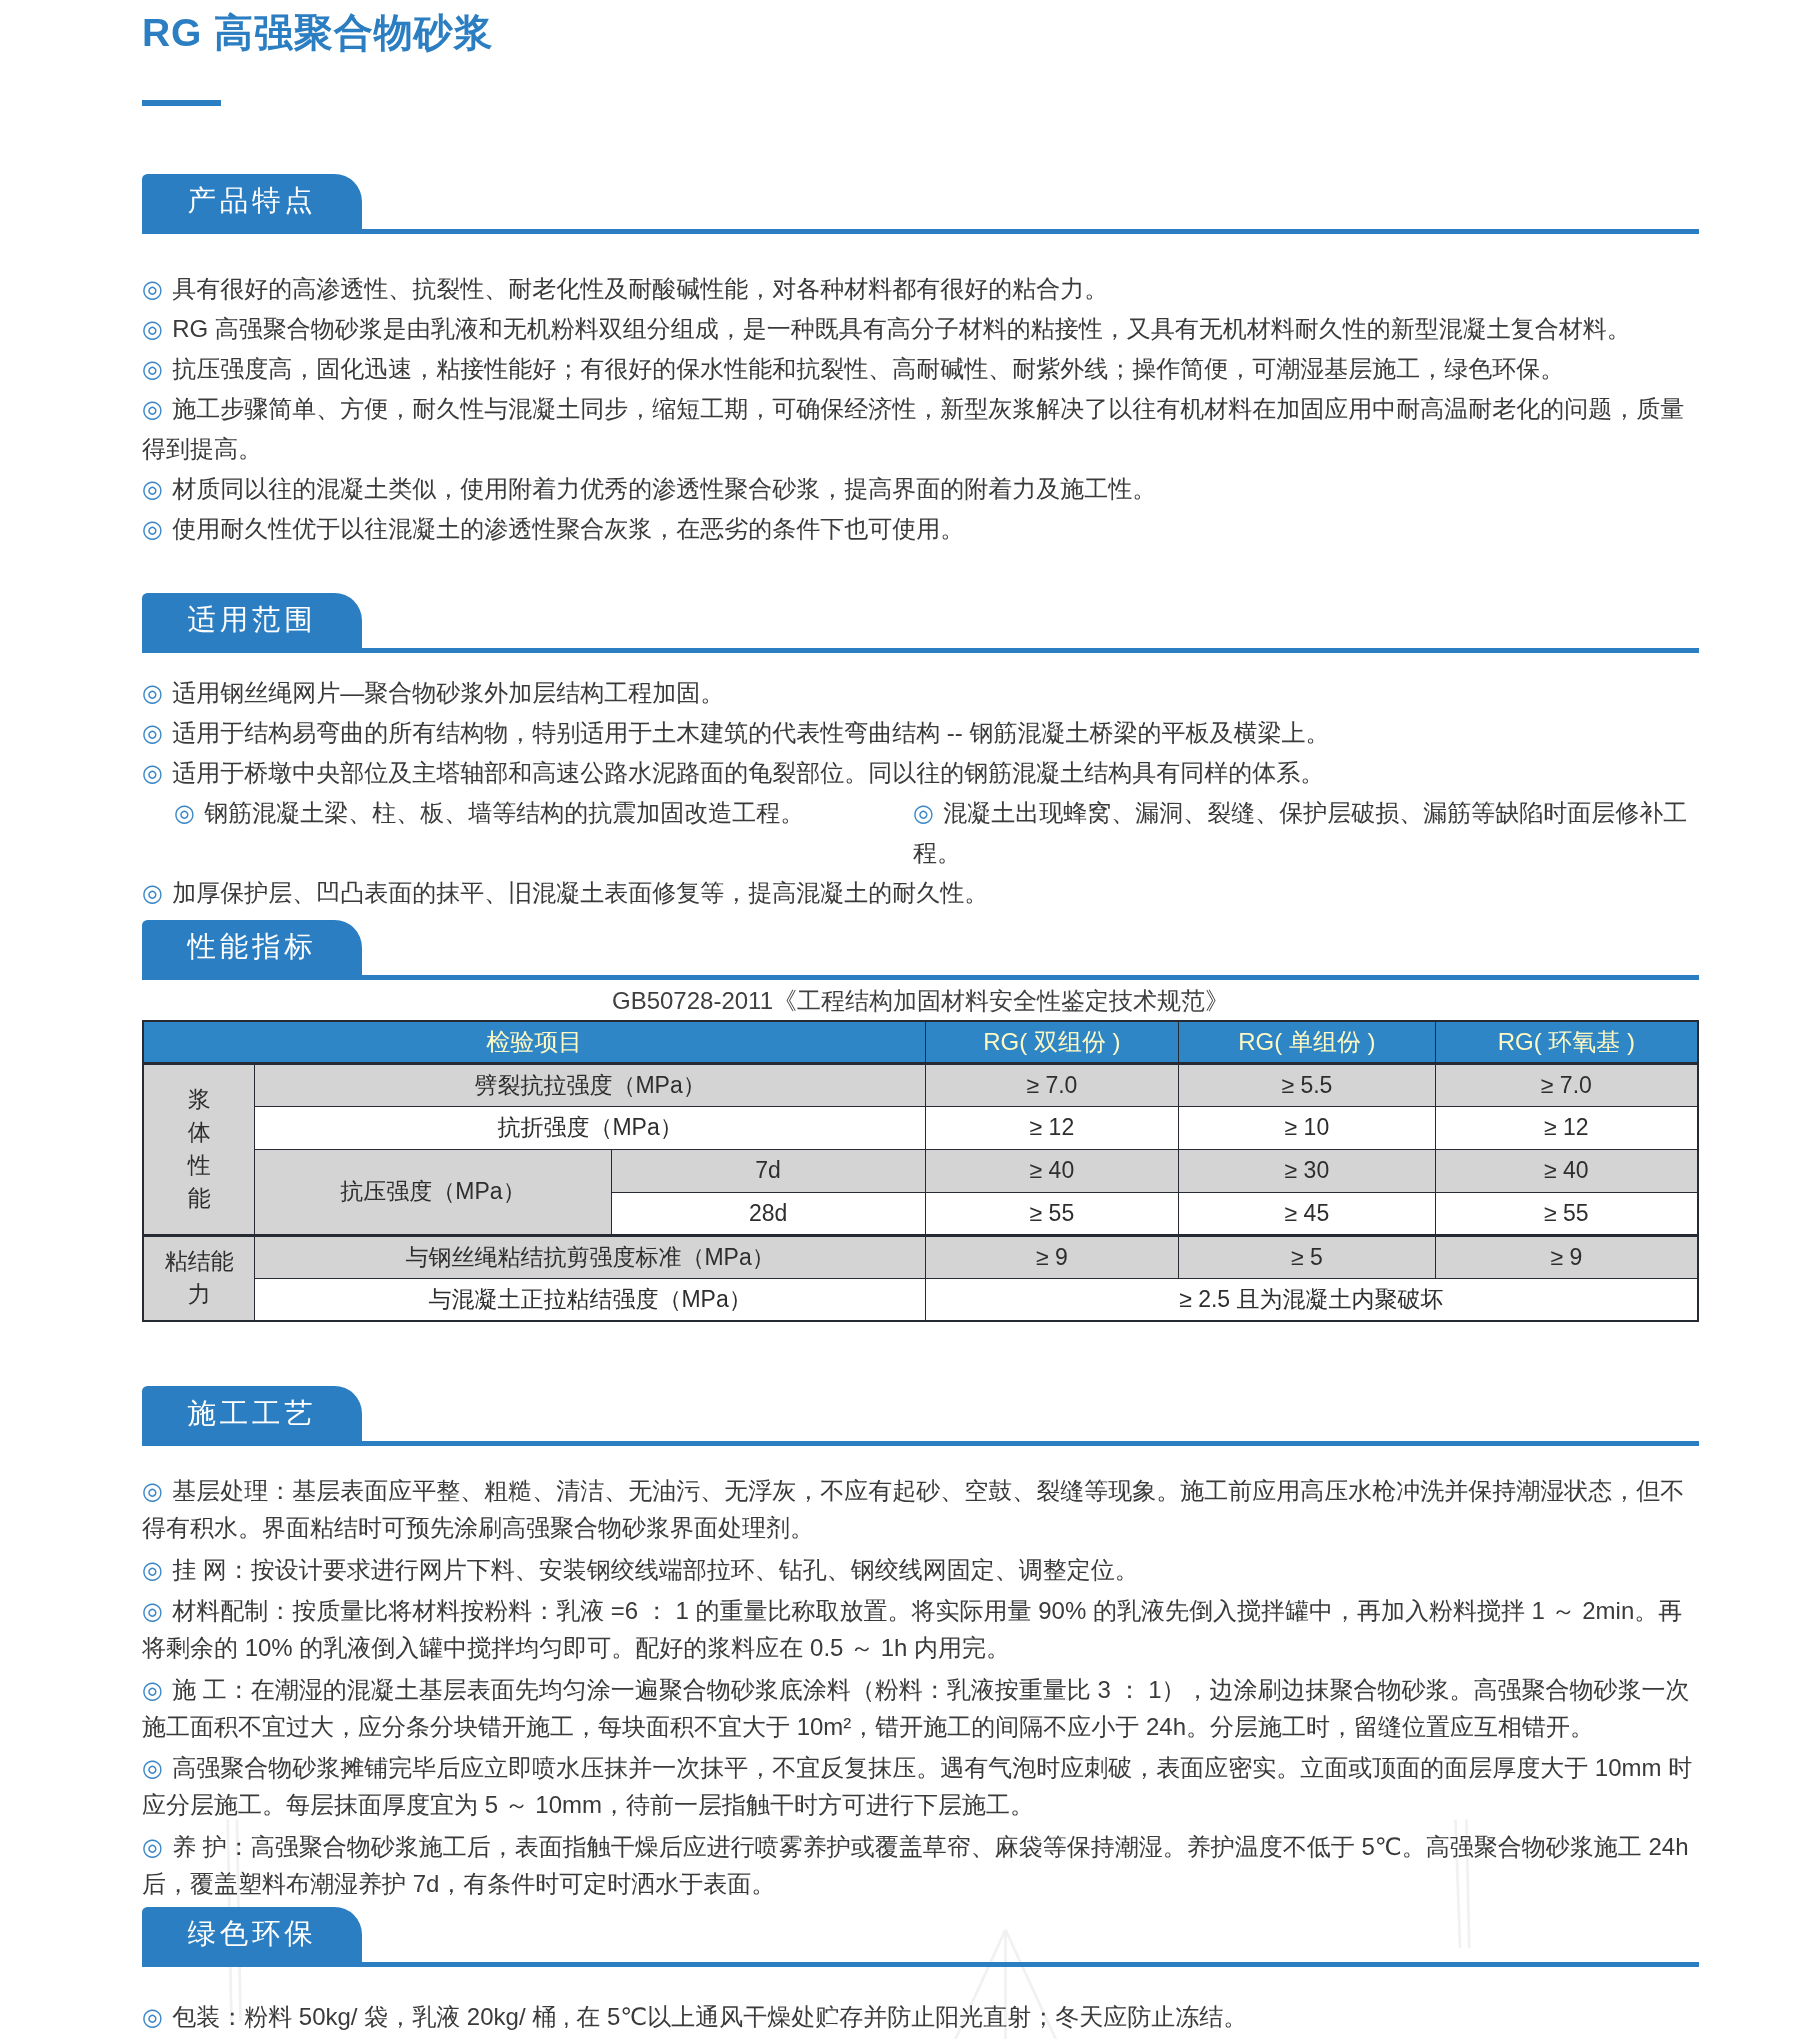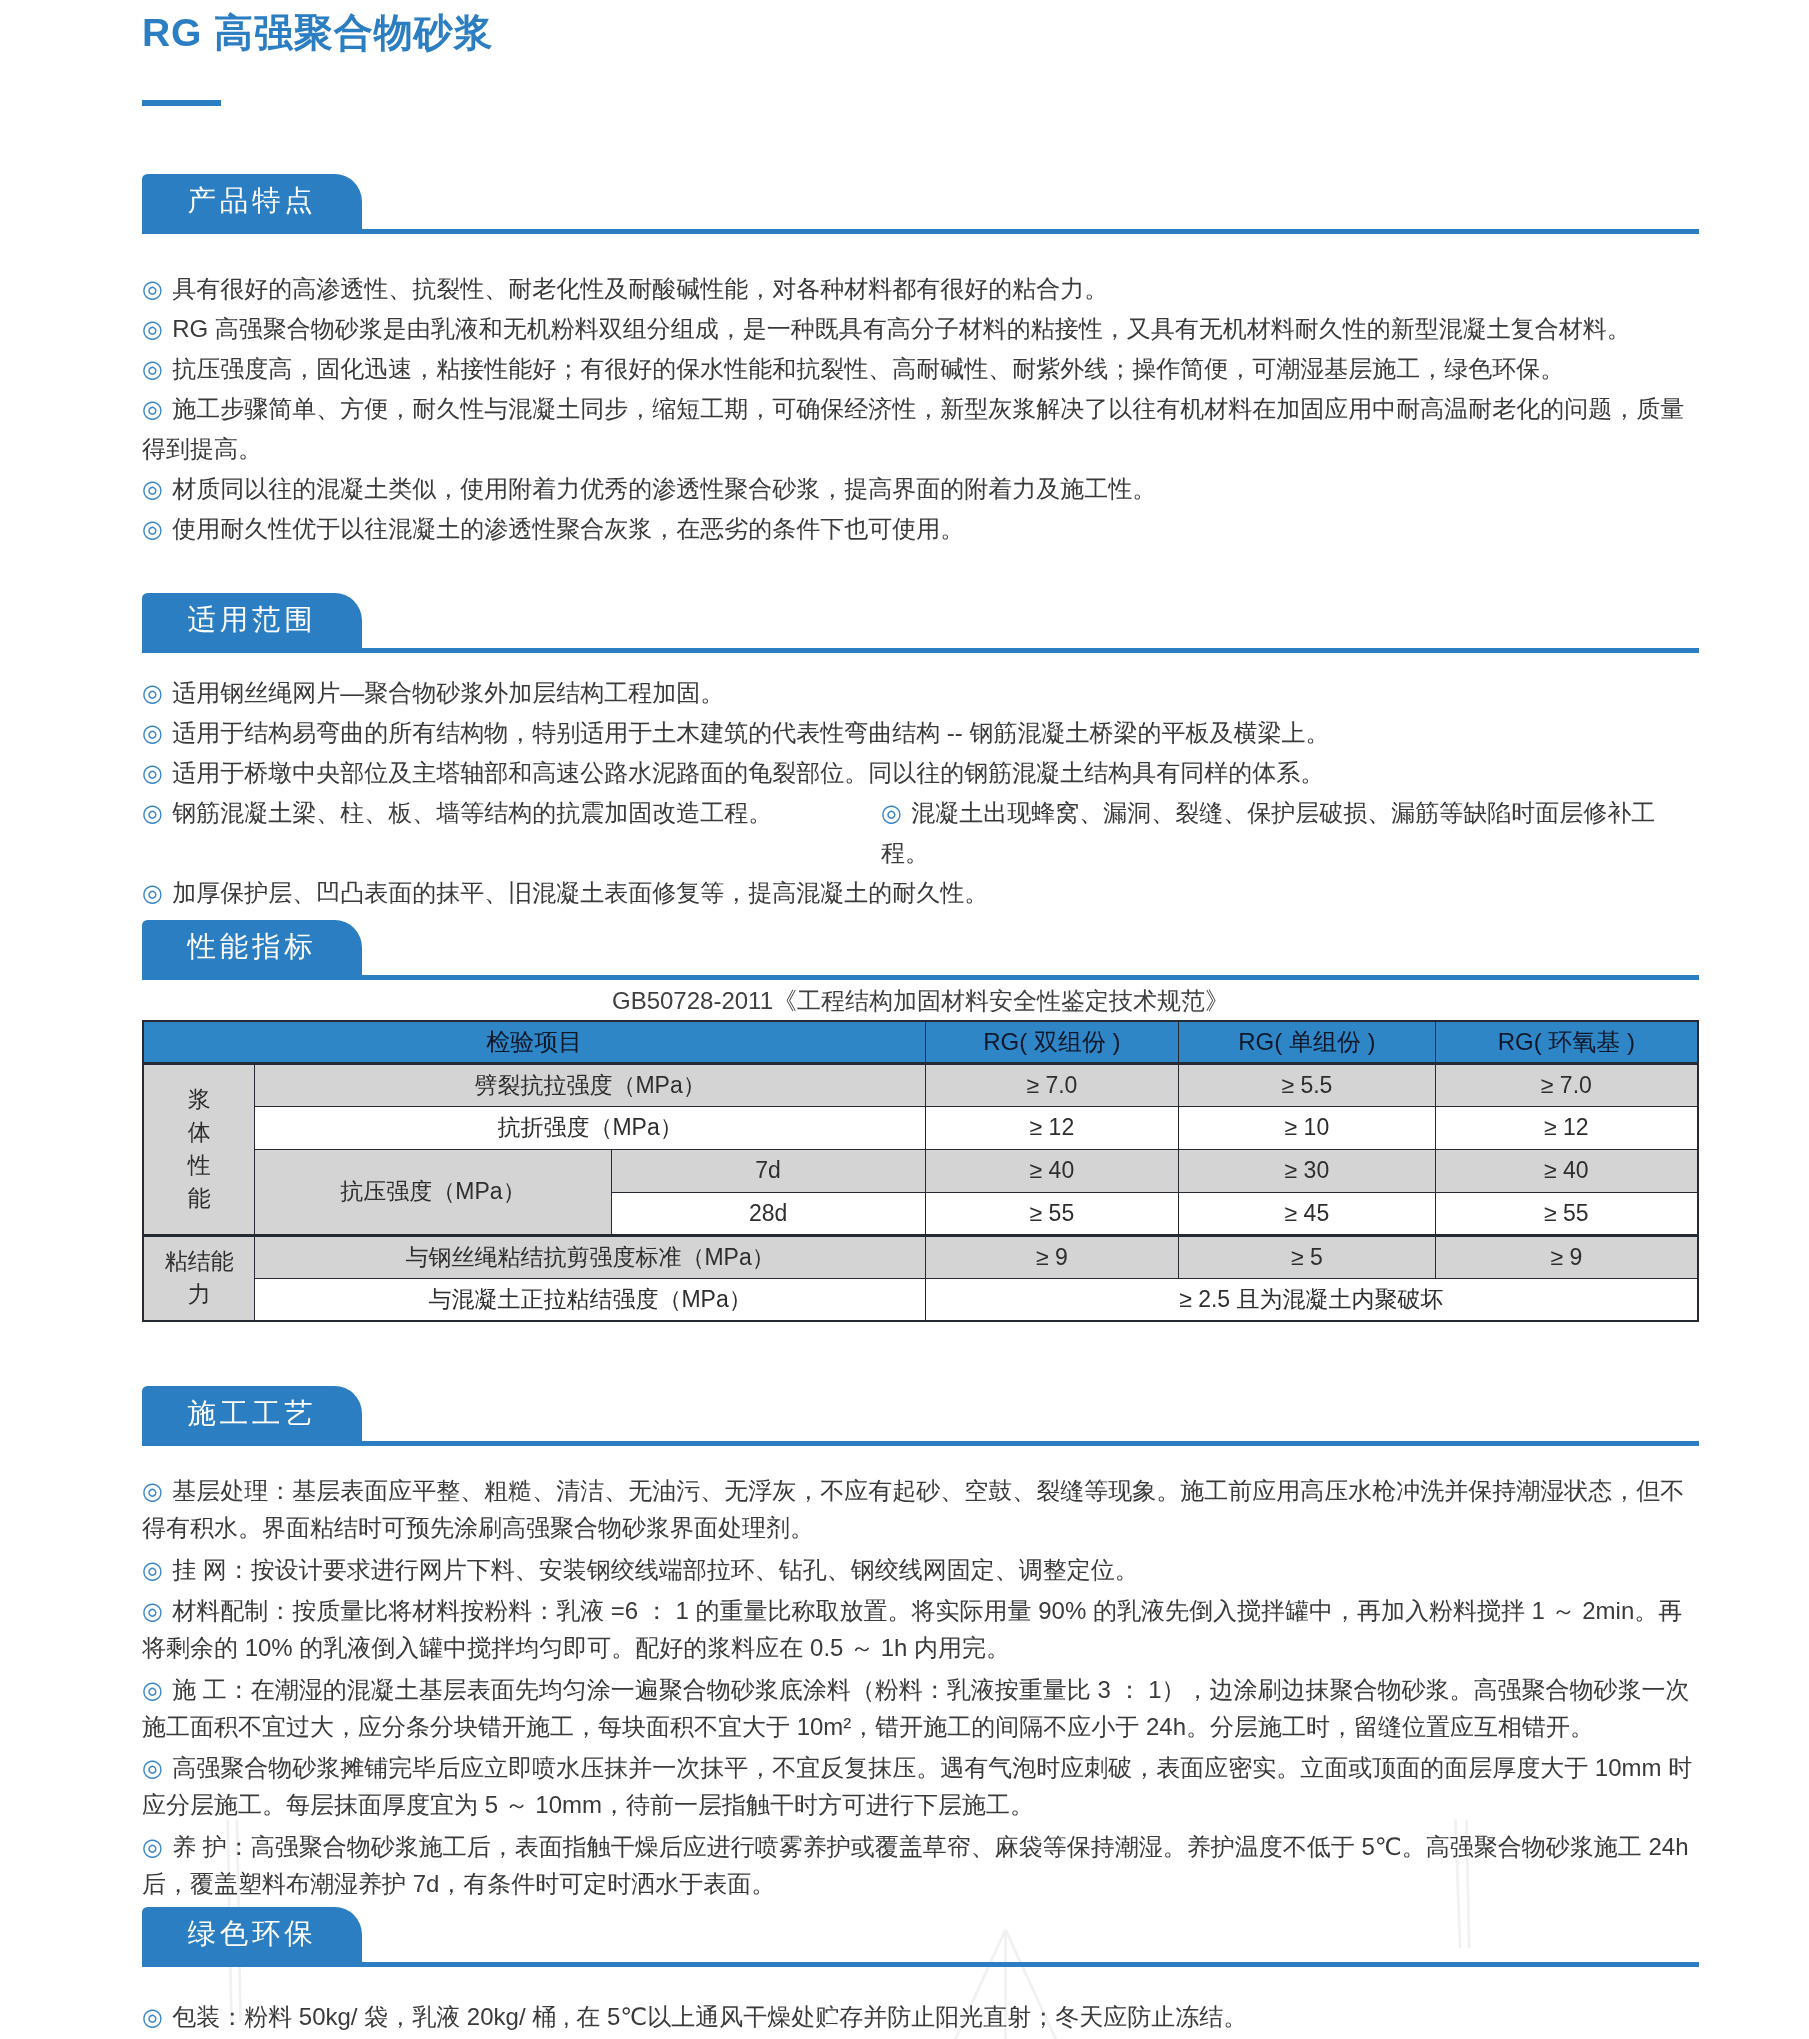--- a/index.html
+++ b/index.html
@@ -22,21 +22,21 @@
     border-radius:5.5px 27.5px 0 0;
     display:flex; align-items:center; justify-content:center;
     color:#ffffff; font-size:28.5px; font-weight:normal; letter-spacing:3.7px;
   }
 
   
   .blist { margin-top:35px; }
   .bitem { font-size:24px; line-height:40px; }
   .b { color:#3a87c8; margin-right:9.2px; }
   .dual { display:flex; }
-  .dual .left { width:739px; flex:0 0 739px; }
+  .dual .left { width:739px; flex:0 0 739px;margin-left:32px; }
 
   .sec-features { margin-top:68px; }
   .sec-scope    { margin-top:44px;text-align:right; }
   .scope-list   { margin-top:20px; }
   .sec-perf     { margin-top:7.3px; }
   .sec-process  { margin-top:64px; }
   .process-list { margin-top:26px; }
   .process-list .bitem { line-height:37px; margin-bottom:4.6px; }
   .sec-pack     { margin-top:3.7px; }
   .pack-list    { margin-top:30px; }
@@ -46,21 +46,21 @@
   table.perf {
     margin-top:5.5px; width:100%;
     border-collapse:collapse; table-layout:fixed;
     border:2.8px solid #262b33;
   }
   table.perf th, table.perf td {
     border:1.8px solid #262b33; text-align:center; vertical-align:middle;
     overflow:hidden;
   }
   table.perf thead th {
-    background:#2e86c6; color:#0f172a; font-weight:normal;
+    background:#2e86c6; color:#fef9c3; font-weight:normal;
     font-size:24px; height:42px; border-bottom:3.7px solid #262b33;
   }
   table.perf td { font-size:23px; color:#2e2e2e; height:43px; background:#ffffff; }
   table.perf td.gray { background:#d4d4d4; }
   table.perf td.group {
     background:#d4d4d4; white-space:pre-line; line-height:33px; padding:3.7px 0;
   }
   table.perf td.thickb { border-bottom:3.7px solid #262b33; }
 
   

